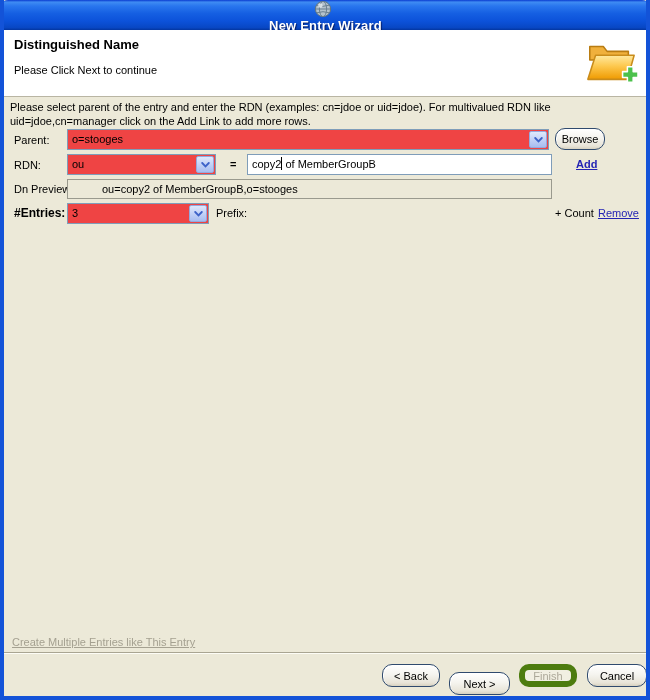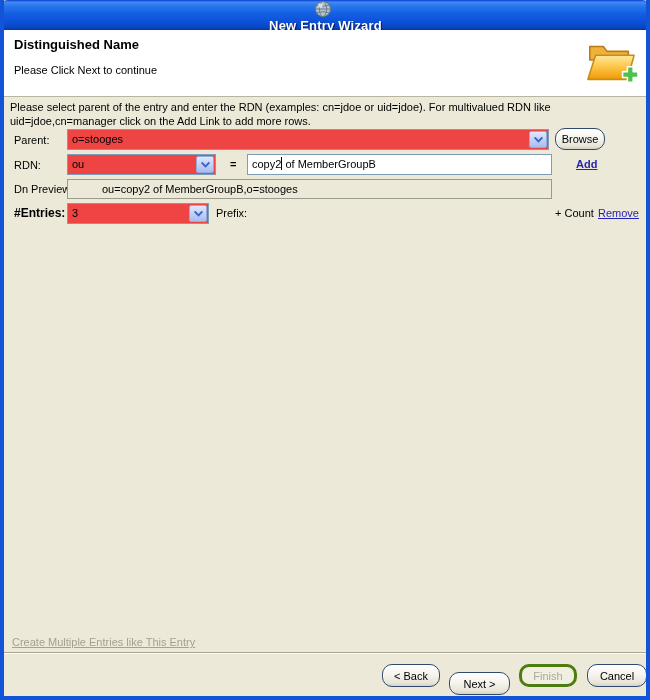--- a/index.html
+++ b/index.html
@@ -91,21 +91,21 @@
   }
   .btn{
     position:absolute; top:664px; height:23px;
     border:1px solid #2f4a6e; border-radius:10px;
     background:linear-gradient(180deg,#ffffff 0%,#f5f4ef 45%,#e8e4d8 85%,#d8d2c0 100%);
     font-family:"Liberation Sans",sans-serif; font-size:11px; color:#000;
     box-shadow:inset 1px 1px 0 rgba(255,255,255,.85);
     cursor:default;
   }
   .btn:disabled{
-    border:3px solid #4d7c0f; background:#f1efe2; color:#aca899; box-shadow:none;
+    border:6px solid #4d7c0f; background:#f1efe2; color:#aca899; box-shadow:none;
   }
 
   svg{ display:block; }
 </style>
 </head>
 <body>
 
 <div class="window">
 
   <div class="titlebar">

